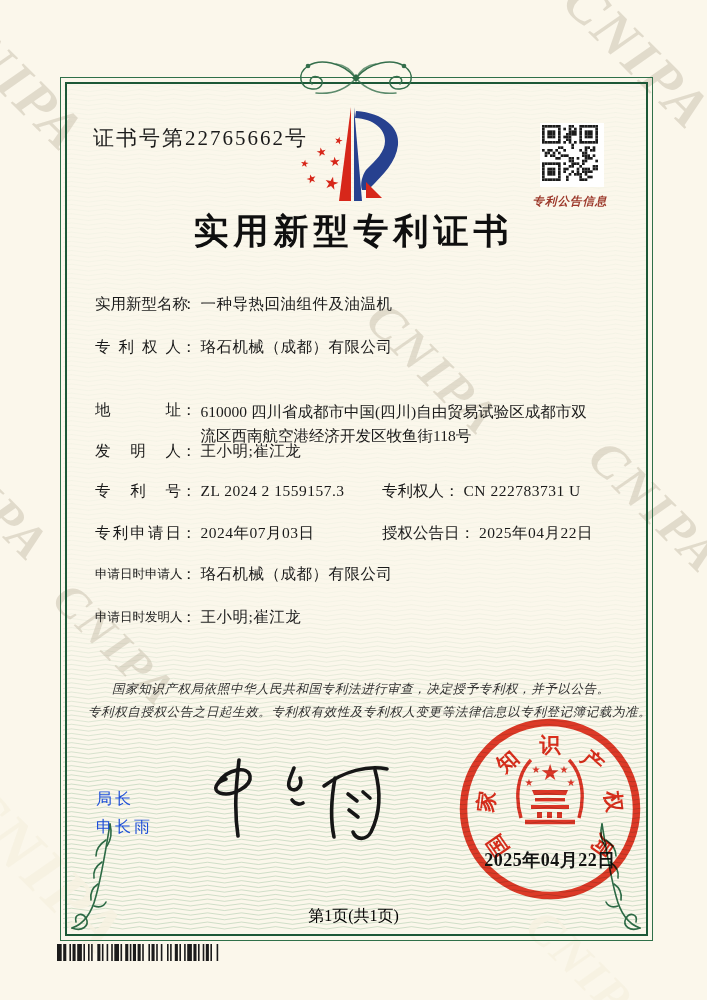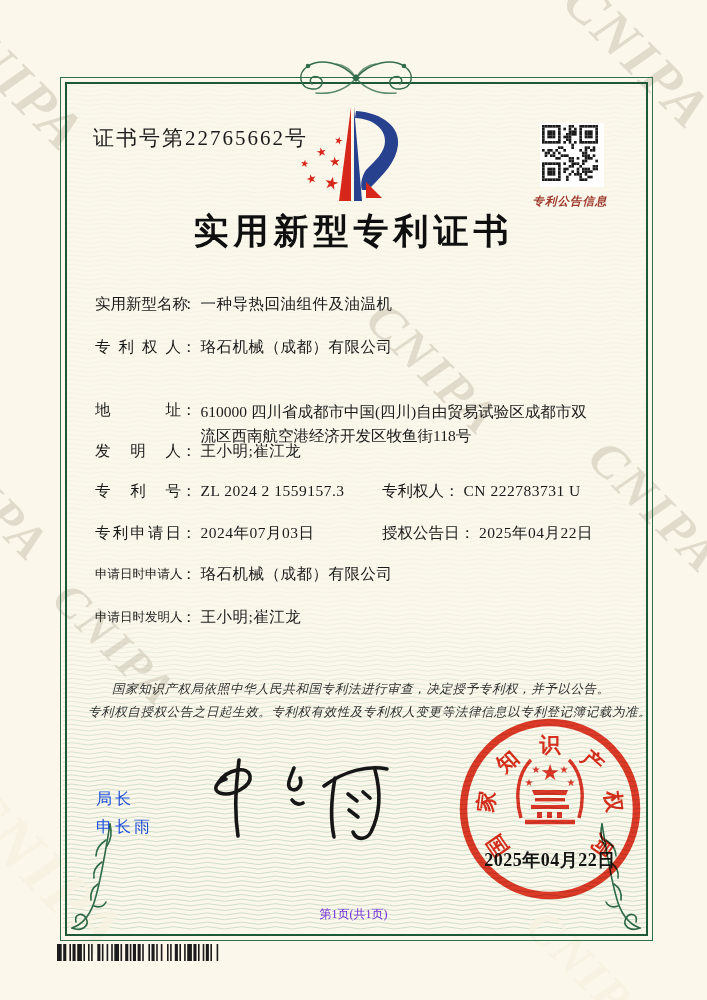--- a/index.html
+++ b/index.html
@@ -50,21 +50,21 @@
   
   .signoff { font-family:Liberation Sans, sans-serif; font-size:16px; letter-spacing:3px; color:#1d4ed8; }
   .so-title { left:96px; top:789px; }
   .so-name  { left:96px; top:817px; }
   #signature-svg { left:202px; top:752px; }
 
   
   #seal-svg { left:455px; top:714px; mix-blend-mode:multiply; }
 
   
-  .pagenum { left:0; top:906px; width:707px; text-align:center; font-size:12px; color:#6d28d9; }
+  .pagenum { left:0; top:906px; width:707px; text-align:center; font-size:16px; color:#000000; }
   #barcode-svg { left:57px; top:944px; }
 
   .orn { pointer-events:none; }
 </style>
 </head>
 <body>
 
 <div class="page">
 
   <svg id="waves-svg" class="abs" width="585" height="856">

